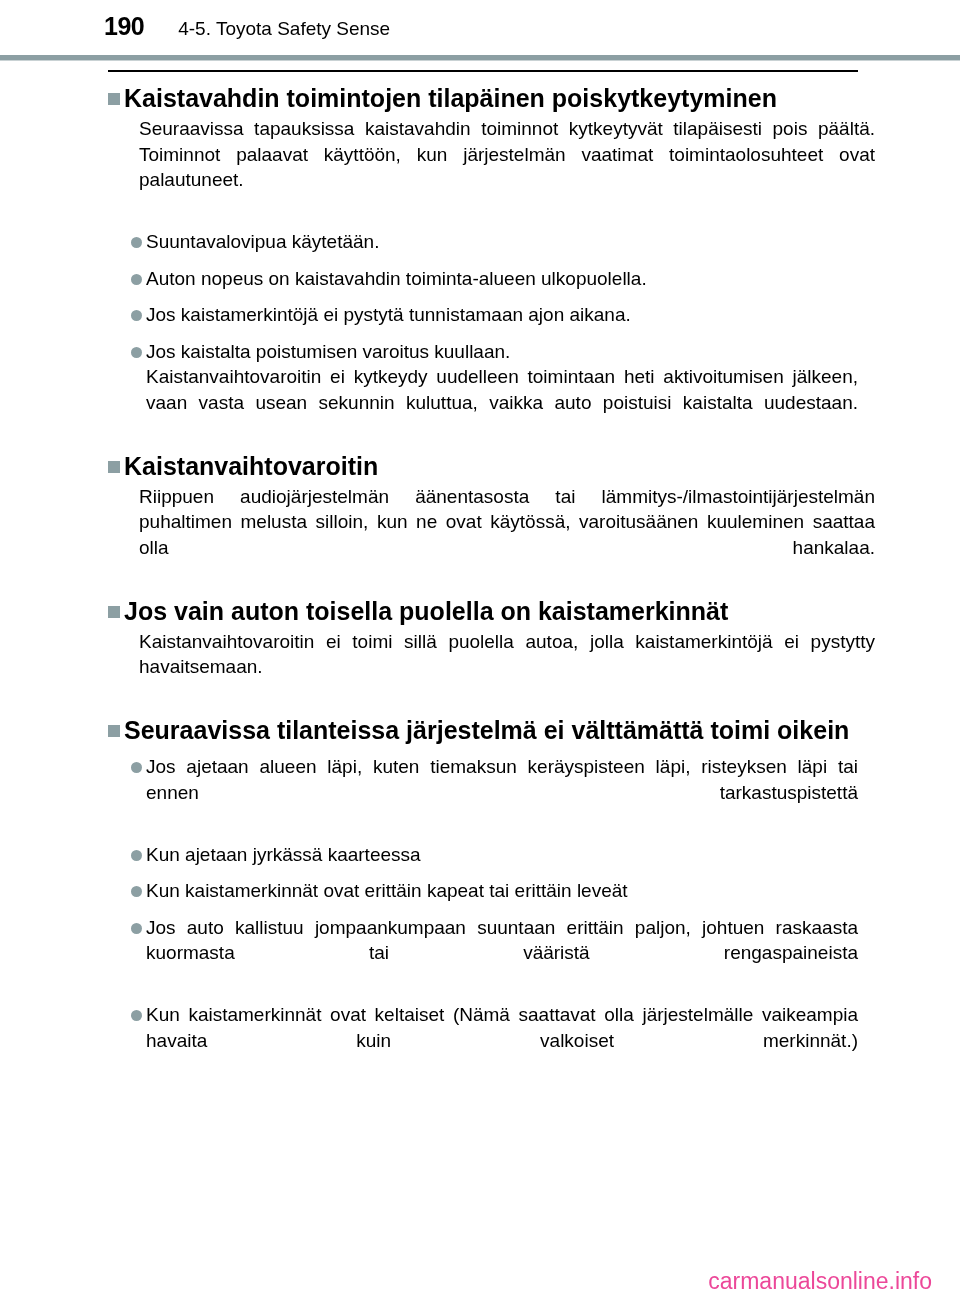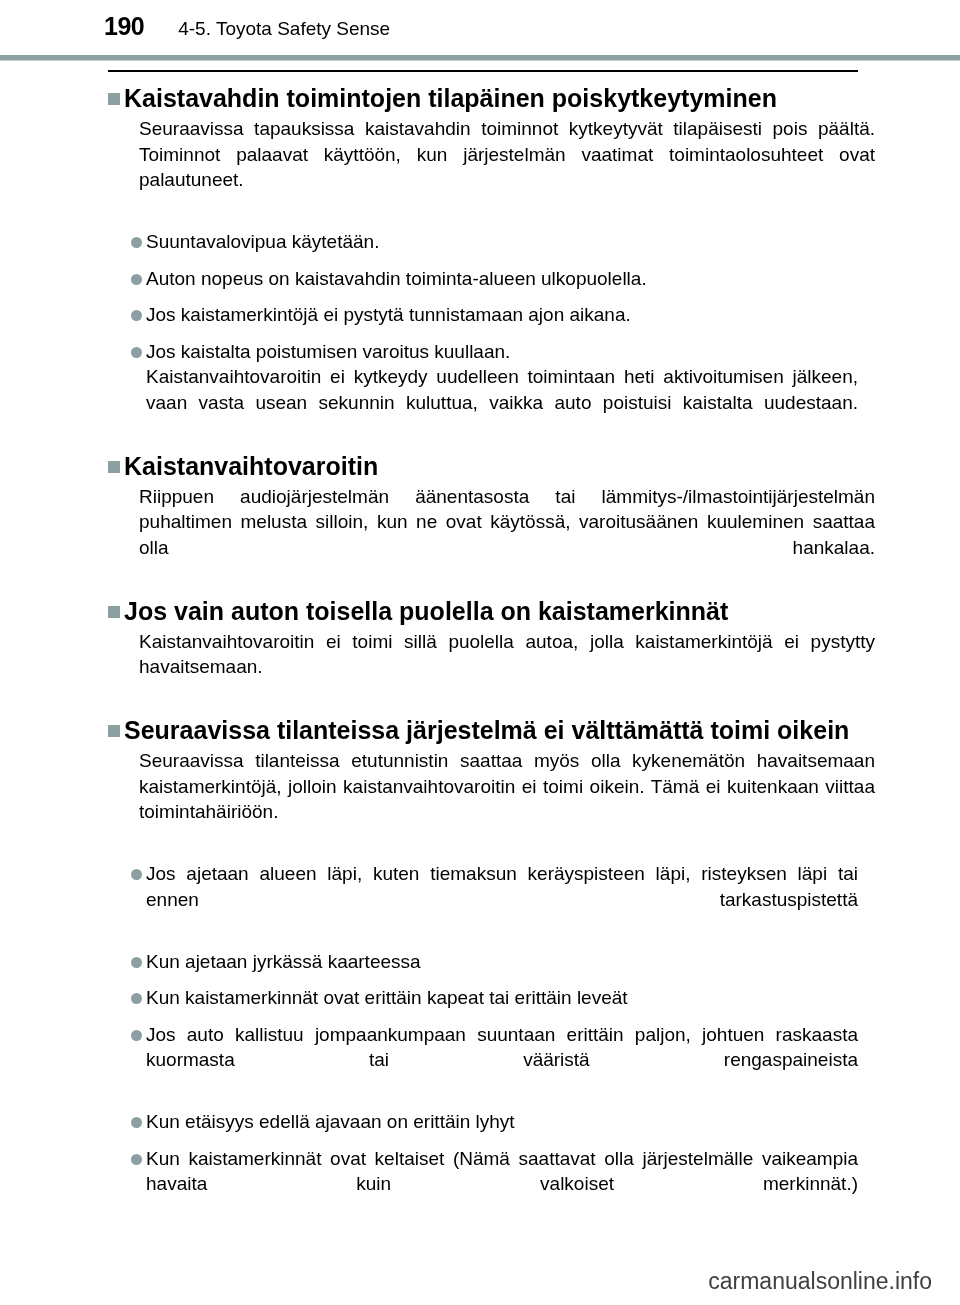--- a/index.html
+++ b/index.html
@@ -167,21 +167,21 @@
     display: inline-block;
     width: 100%;
   }
 
   
   .watermark {
     position: absolute;
     right: 28px;
     bottom: 10px;
     font-size: 23px;
-    color: #404040;
+    color: #ec4899;
     letter-spacing: 0px;
     font-family: "Liberation Sans", sans-serif;
   }
 </style>
 </head>
 <body>
 
 <div class="page-header">
   <div class="page-header-inner">
     <span class="page-number">190</span>
@@ -239,42 +239,37 @@
       <span class="section-heading-text">Jos vain auton toisella puolella on kaistamerkinnät</span>
     </div>
     <div class="body-para">Kaistanvaihtovaroitin ei toimi sillä puolella autoa, jolla kaistamerkintöjä ei pystytty havaitsemaan.</div>
   </div>
 
   <div class="section">
     <div class="section-heading">
       <span class="sq-bullet"></span>
       <span class="section-heading-text">Seuraavissa tilanteissa järjestelmä ei välttämättä toimi oikein</span>
     </div>
-    <div class="body-para">Seuraavissa tilanteissa etutunnistin saattaa myös olla kykenemätön havaitsemaan kaistamerkintöjä, jolloin kaistanvaihtovaroitin ei toimi oikein. Tämä ei kuitenkaan viittaa toimintahäiriöön.</div>
     <ul class="bullet-list">
       <li class="bullet-item">
         <span class="rd-bullet"></span>
         <span class="bullet-text">Jos ajetaan alueen läpi, kuten tiemaksun keräyspisteen läpi, risteyksen läpi tai ennen tarkastuspistettä</span>
       </li>
       <li class="bullet-item no-justify">
         <span class="rd-bullet"></span>
         <span class="bullet-text">Kun ajetaan jyrkässä kaarteessa</span>
       </li>
       <li class="bullet-item no-justify">
         <span class="rd-bullet"></span>
         <span class="bullet-text">Kun kaistamerkinnät ovat erittäin kapeat tai erittäin leveät</span>
       </li>
       <li class="bullet-item">
         <span class="rd-bullet"></span>
         <span class="bullet-text">Jos auto kallistuu jompaankumpaan suuntaan erittäin paljon, johtuen raskaasta kuormasta tai vääristä rengaspaineista</span>
       </li>
-      <li class="bullet-item no-justify">
-        <span class="rd-bullet"></span>
-        <span class="bullet-text">Kun etäisyys edellä ajavaan on erittäin lyhyt</span>
-      </li>
       <li class="bullet-item">
         <span class="rd-bullet"></span>
         <span class="bullet-text">Kun kaistamerkinnät ovat keltaiset (Nämä saattavat olla järjestelmälle vaikeampia havaita kuin valkoiset merkinnät.)</span>
       </li>
 
     </ul>
   </div>
 
 </div>
 

